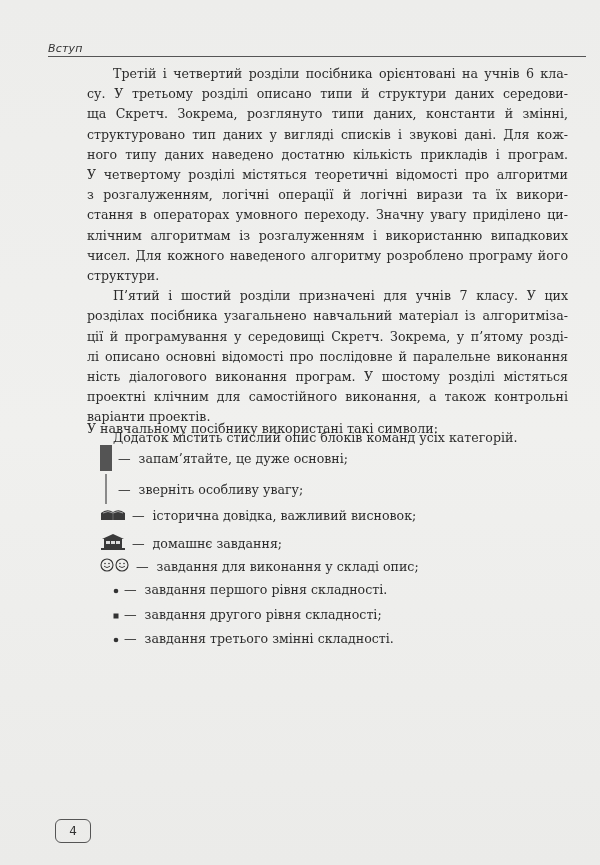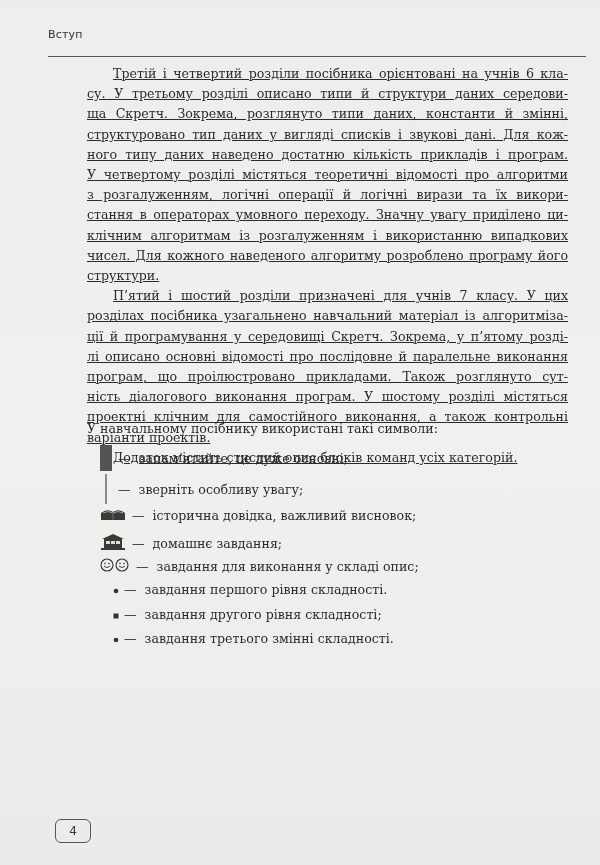--- a/index.html
+++ b/index.html
@@ -17,22 +17,23 @@
     }
     .page {
       position: absolute;
       left: 0; top: 0;
       width: 600px; height: 865px;
       background: linear-gradient(180deg, #ededeb 0%, #f0f0ee 50%, #ebebe9 100%);
     }
     .running-head {
       position: absolute;
       left: 48px;
-      top: 28px;
+      top: 42px;
       font-family: "DejaVu Sans", "Liberation Sans", sans-serif;
+      font-style: italic;
       font-size: 11px;
       color: #333;
       letter-spacing: 0.2px;
     }
     .head-rule {
       position: absolute;
       left: 48px;
       top: 56px;
       width: 538px;
       height: 0;
@@ -51,21 +52,20 @@
     .para {
       margin: 0;
       text-indent: 26px;
       text-align: justify;
     }
     .line {
       display: block;
       text-align: justify;
       text-align-last: justify;
       white-space: nowrap;
-      text-decoration: underline;
     }
     .line.last {
       text-align-last: left;
     }
     .line.indent {
       padding-left: 26px;
     }
     .symbols-intro {
       position: absolute;
       left: 87px;
@@ -137,21 +137,20 @@
       <span class="line">стання в операторах умовного переходу. Значну увагу приділено ци-</span>
       <span class="line">клічним алгоритмам із розгалуженням і використанню випадкових</span>
       <span class="line">чисел. Для кожного наведеного алгоритму розроблено програму його</span>
       <span class="line last">структури.</span>
     </div>
     <div class="para">
       <span class="line indent">П’ятий і шостий розділи призначені для учнів 7 класу. У цих</span>
       <span class="line">розділах посібника узагальнено навчальний матеріал із алгоритміза-</span>
       <span class="line">ції й програмування у середовищі Скретч. Зокрема, у п’ятому розді-</span>
       <span class="line">лі описано основні відомості про послідовне й паралельне виконання</span>
-      <span class="line">програм, що проілюстровано прикладами. Також розглянуто сут-</span>
       <span class="line">ність діалогового виконання програм. У шостому розділі містяться</span>
       <span class="line">проектні клічним для самостійного виконання, а також контрольні</span>
       <span class="line last">варіанти проектів.</span>
     </div>
     <div class="para">
       <span class="line indent last">Додаток містить стислий опис блоків команд усіх категорій.</span>
     </div>
   </div>
 
   <div class="symbols-intro">У навчальному посібнику використані такі символи:</div>

